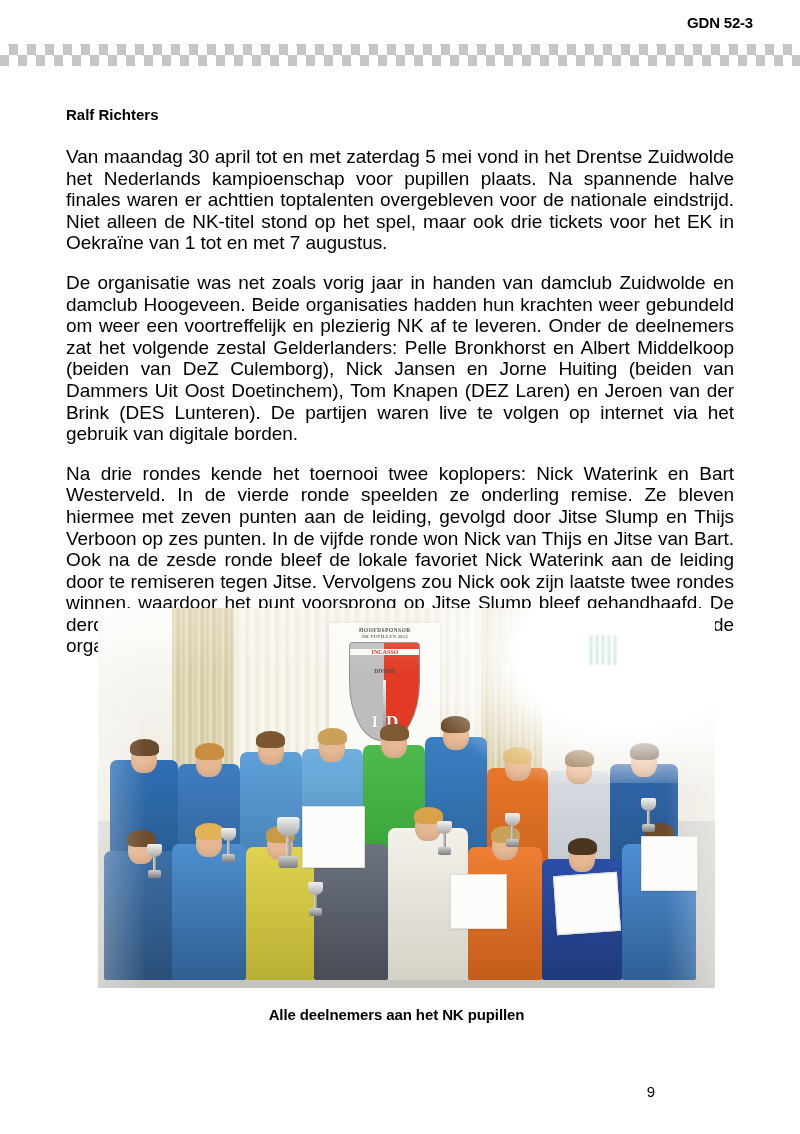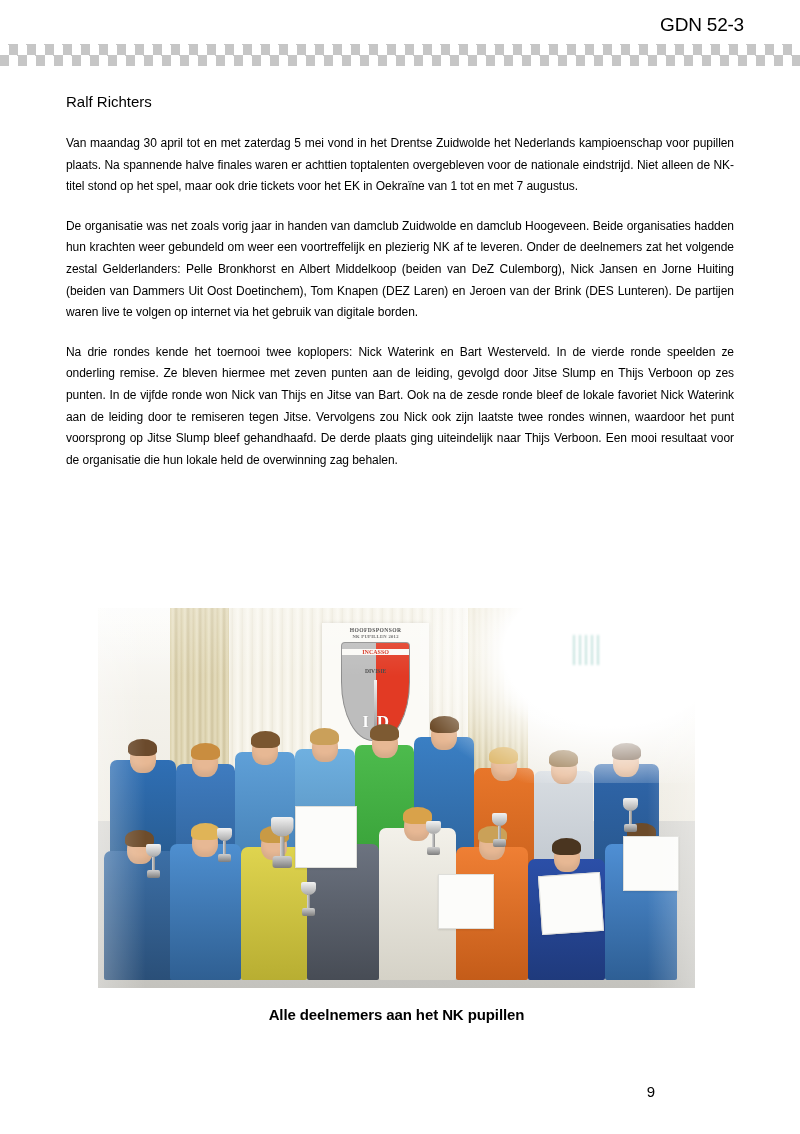--- a/index.html
+++ b/index.html
@@ -18,24 +18,24 @@
 
   
   .page-header {
     position: absolute;
     top: 0; left: 0;
     width: 800px;
     height: 72px;
   }
   .header-title {
     position: absolute;
-    right: 56px;
+    right: 47px;
     top: 15px;
-    font-size: 19px;
-    font-weight: normal;
+    font-size: 15px;
+    font-weight: bold;
     letter-spacing: -0.2px;
     line-height: 1;
     white-space: nowrap;
   }
   
   .checker-rule {
     position: absolute;
     left: 0;
     top: 44px;
     width: 800px;
@@ -57,40 +57,41 @@
   }
   .article-title {
     font-size: 21px;
     font-weight: bold;
     margin: 0 0 2px 0;
     line-height: 1.15;
     letter-spacing: -0.2px;
   }
   .article-author {
     font-size: 15px;
-    font-weight: normal;
-    margin: 3px 0 22px 0;
+    font-weight: bold;
+    margin: 16px 0 22px 0;
     line-height: 1.2;
   }
   .body-par {
-    font-size: 12px;
+    font-size: 19px;
     line-height: 21.6px;
     text-align: justify;
     margin: 0 0 18px 0;
     letter-spacing: -0.05px;
   }
   .body-par:last-of-type { margin-bottom: 0; }
 
   
   .photo-block {
     position: absolute;
     left: 98px;
     top: 608px;
     width: 597px;
     height: 380px;
+    padding-left: 20px;
   }
   .photo {
     position: absolute;
     inset: 0;
     overflow: hidden;
     background: #e9e6df;
   }
   
   .ph-wall {
     position: absolute;

